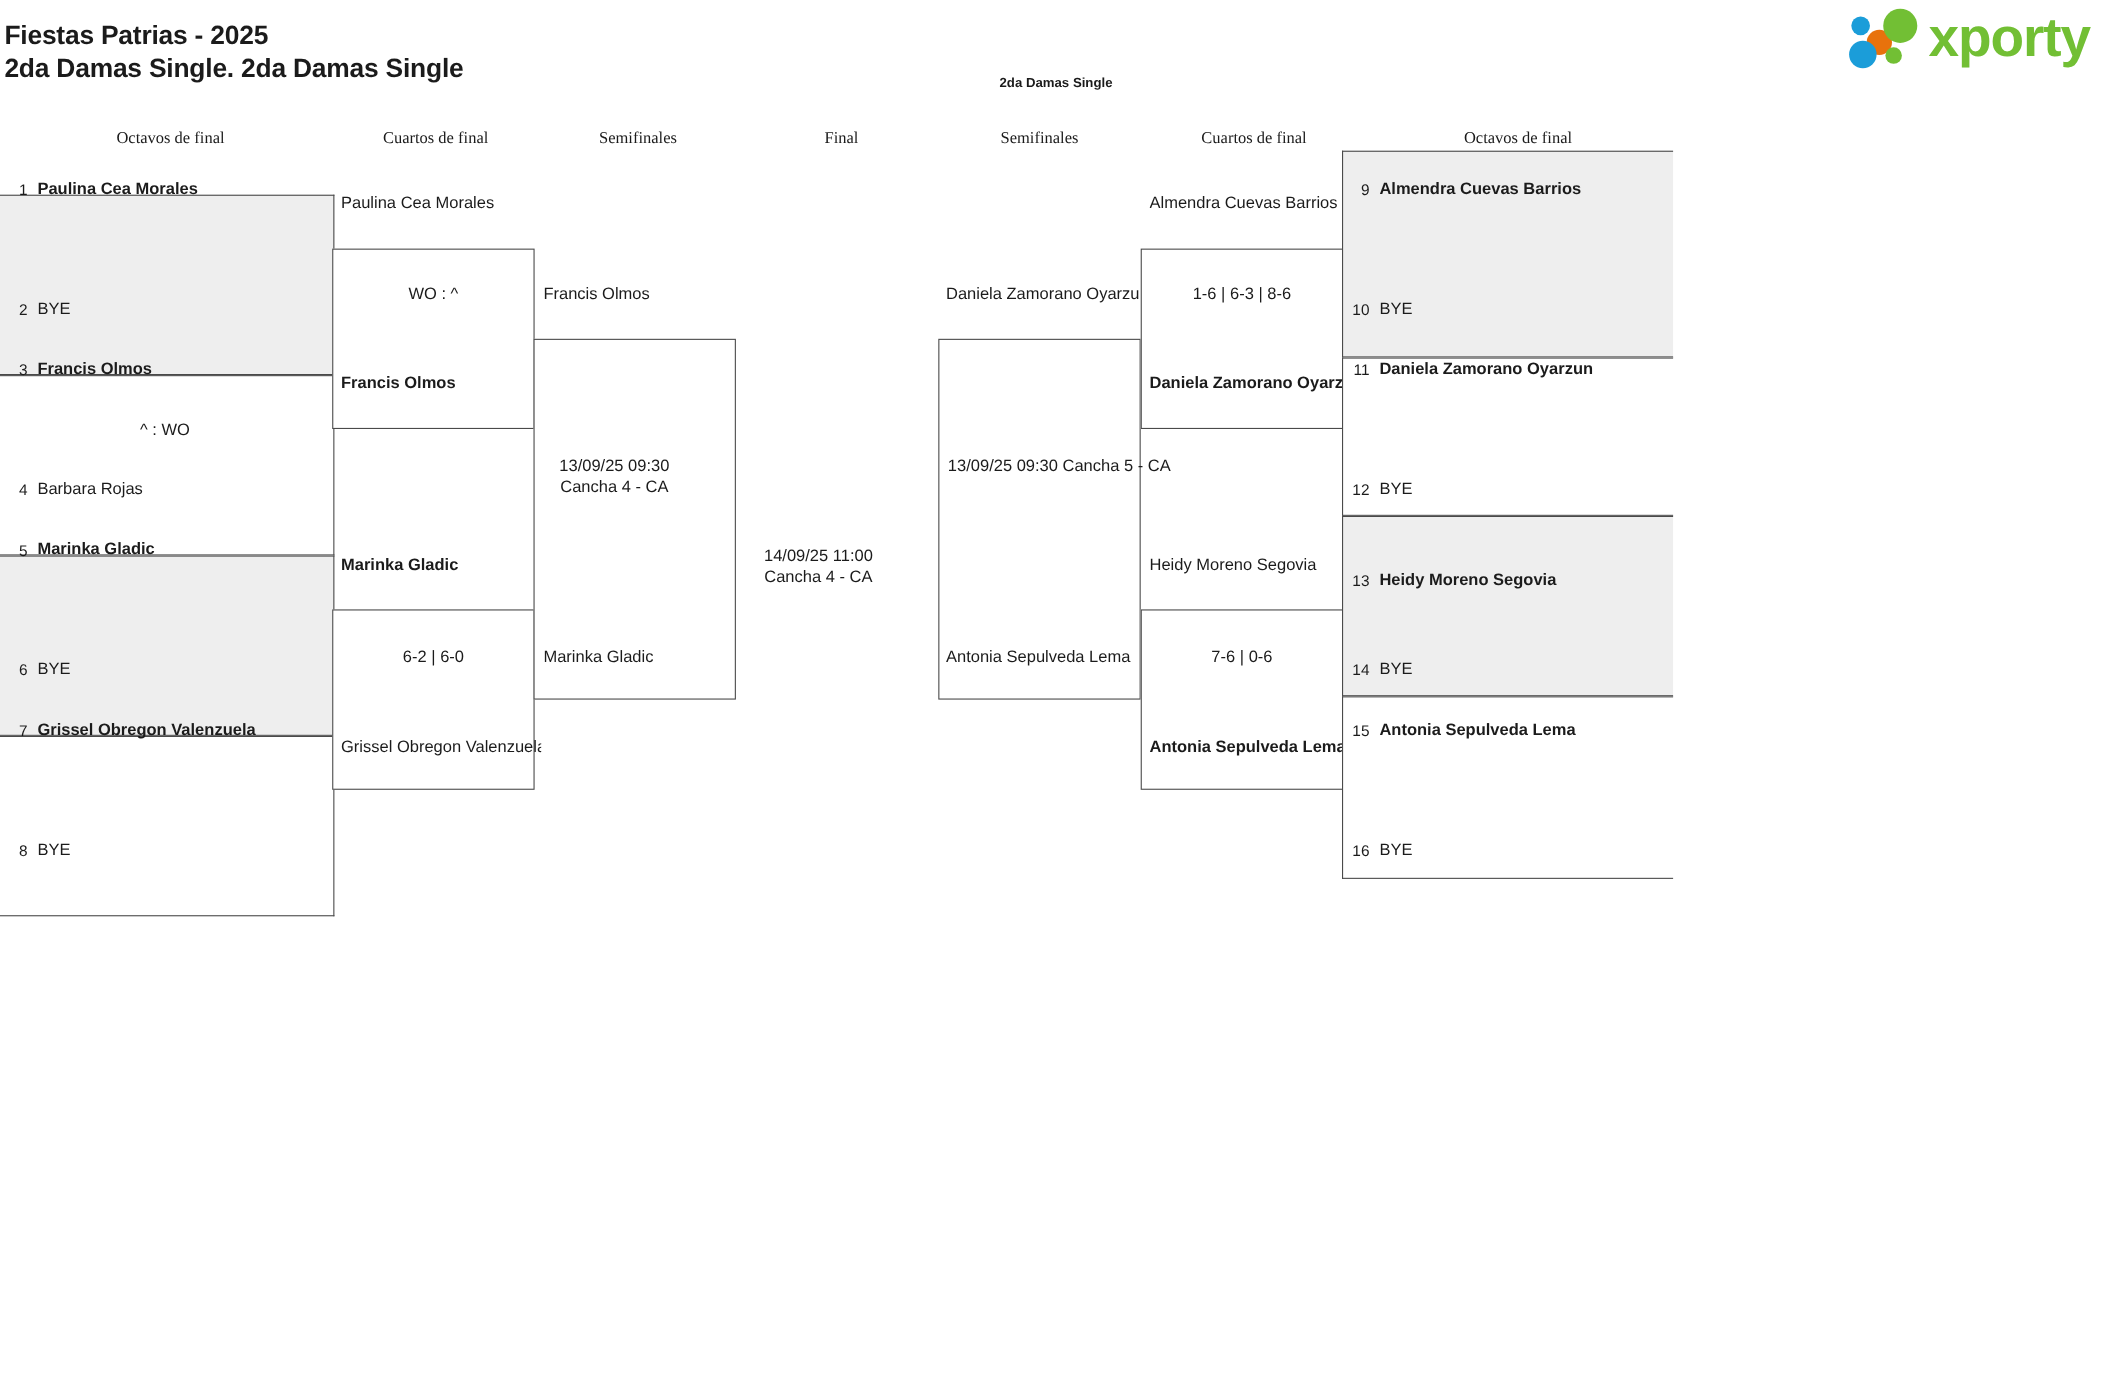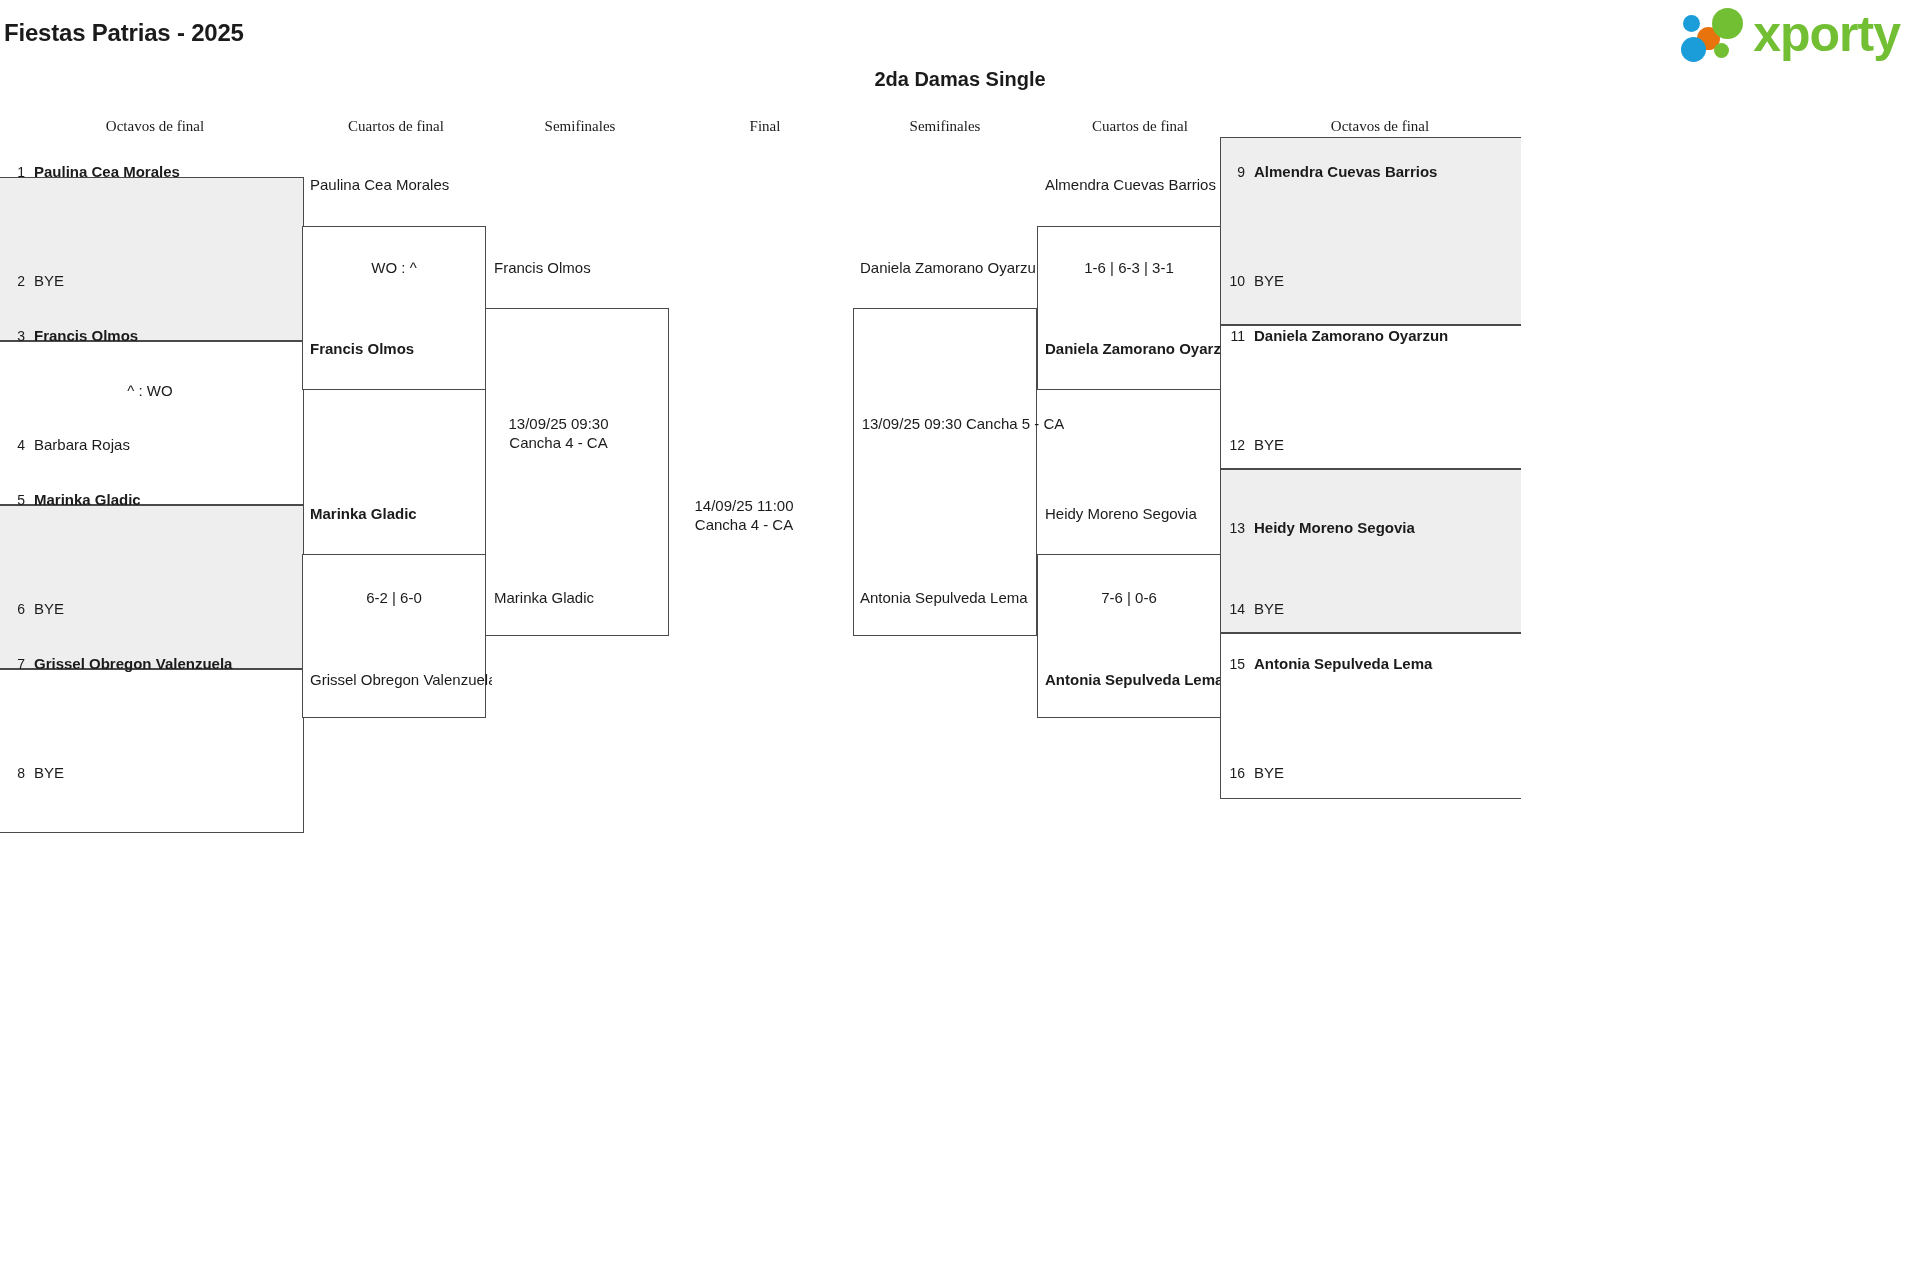--- a/index.html
+++ b/index.html
@@ -19,21 +19,21 @@
   .logo { position: absolute; right: 20px; top: 8px; display: flex; align-items: center; gap: 6px; }
   .logo-dots { width: 66px; height: 52px; position: relative; }
   .dot { position: absolute; border-radius: 50%; }
   .d-blue-sm  { width: 17px; height: 17px; background: #1b9dd9; left: 2px;  top: 7px; }
   .d-orange   { width: 23px; height: 23px; background: #e8720c; left: 16px; top: 19px; }
   .d-blue-lg  { width: 25px; height: 25px; background: #1b9dd9; left: 0px;  top: 29px; }
   .d-green-lg { width: 31px; height: 31px; background: #72bf34; left: 31px; top: 0px; }
   .d-green-sm { width: 15px; height: 15px; background: #72bf34; left: 33px; top: 35px; }
   .logo-word { font-size: 50px; font-weight: 700; color: #72bf34; line-height: 50px; letter-spacing: -1px; }
 
-  .bracket-title { position: absolute; left: 0; right: 0; top: 68px; text-align: center; font-size: 20px; font-weight: 600; }
+  .bracket-title { position: absolute; left: 0; right: 0; top: 68px; text-align: center; font-size: 12px; font-weight: 600; }
 
   
   .round-head { position: absolute; top: 118px; font-size: 15px; text-align: center; white-space: nowrap; font-family: Liberation Serif, serif; }
 
   
   .box { position: absolute; border: 1px solid #4a4a4a; background: #ffffff; }
   .box.shaded { background: #eeeeee; }
   .box.open-l { border-left: none; }
   .box.open-r { border-right: none; }
 
@@ -49,20 +49,21 @@
   .adv.win { font-weight: 700; }
   .adv.clip { overflow: hidden; }
 </style>
 </head>
 <body>
 
 <div id="root">
 
   <div class="title-block">
     <div class="title-line">Fiestas Patrias - 2025</div>
+    <div class="title-line">2da Damas Single. 2da Damas Single</div>
   </div>
 
   <div class="logo">
     <div class="logo-dots">
       <span class="dot d-blue-sm"></span>
       <span class="dot d-orange"></span>
       <span class="dot d-blue-lg"></span>
       <span class="dot d-green-lg"></span>
       <span class="dot d-green-sm"></span>
     </div>
@@ -143,21 +144,21 @@
   <div class="meta" style="left:853px;top:414px;width:220px;">13/09/25 09:30 Cancha 5 - CA</div>
 
   <div class="box" style="left:1037px;top:226px;width:184px;height:164px;"></div>
   <div class="box" style="left:1037px;top:554px;width:184px;height:164px;"></div>
 
   <div class="adv clip" style="left:1045px;top:176px;width:176px;">Almendra Cuevas Barrios</div>
   <div class="adv win clip" style="left:1045px;top:340px;width:176px;">Daniela Zamorano Oyarzun</div>
   <div class="adv" style="left:1045px;top:505px;">Heidy Moreno Segovia</div>
   <div class="adv win clip" style="left:1045px;top:671px;width:176px;">Antonia Sepulveda Lema</div>
 
-  <div class="score" style="left:1037px;top:259px;width:184px;">1-6 | 6-3 | 3-1</div>
+  <div class="score" style="left:1037px;top:259px;width:184px;">1-6 | 6-3 | 8-6</div>
   <div class="score" style="left:1037px;top:589px;width:184px;">7-6 | 0-6</div>
 
   <div class="box shaded open-r" style="left:1220px;top:137px;width:301px;height:188px;"></div>
   <div class="box open-r" style="left:1220px;top:325px;width:301px;height:144px;"></div>
   <div class="box shaded open-r" style="left:1220px;top:469px;width:301px;height:164px;"></div>
   <div class="box open-r" style="left:1220px;top:633px;width:301px;height:166px;"></div>
 
   <div class="slot" style="left:1228px;top:163px;">
     <span class="seed">9</span>
     <span class="pname win">Almendra Cuevas Barrios</span>

